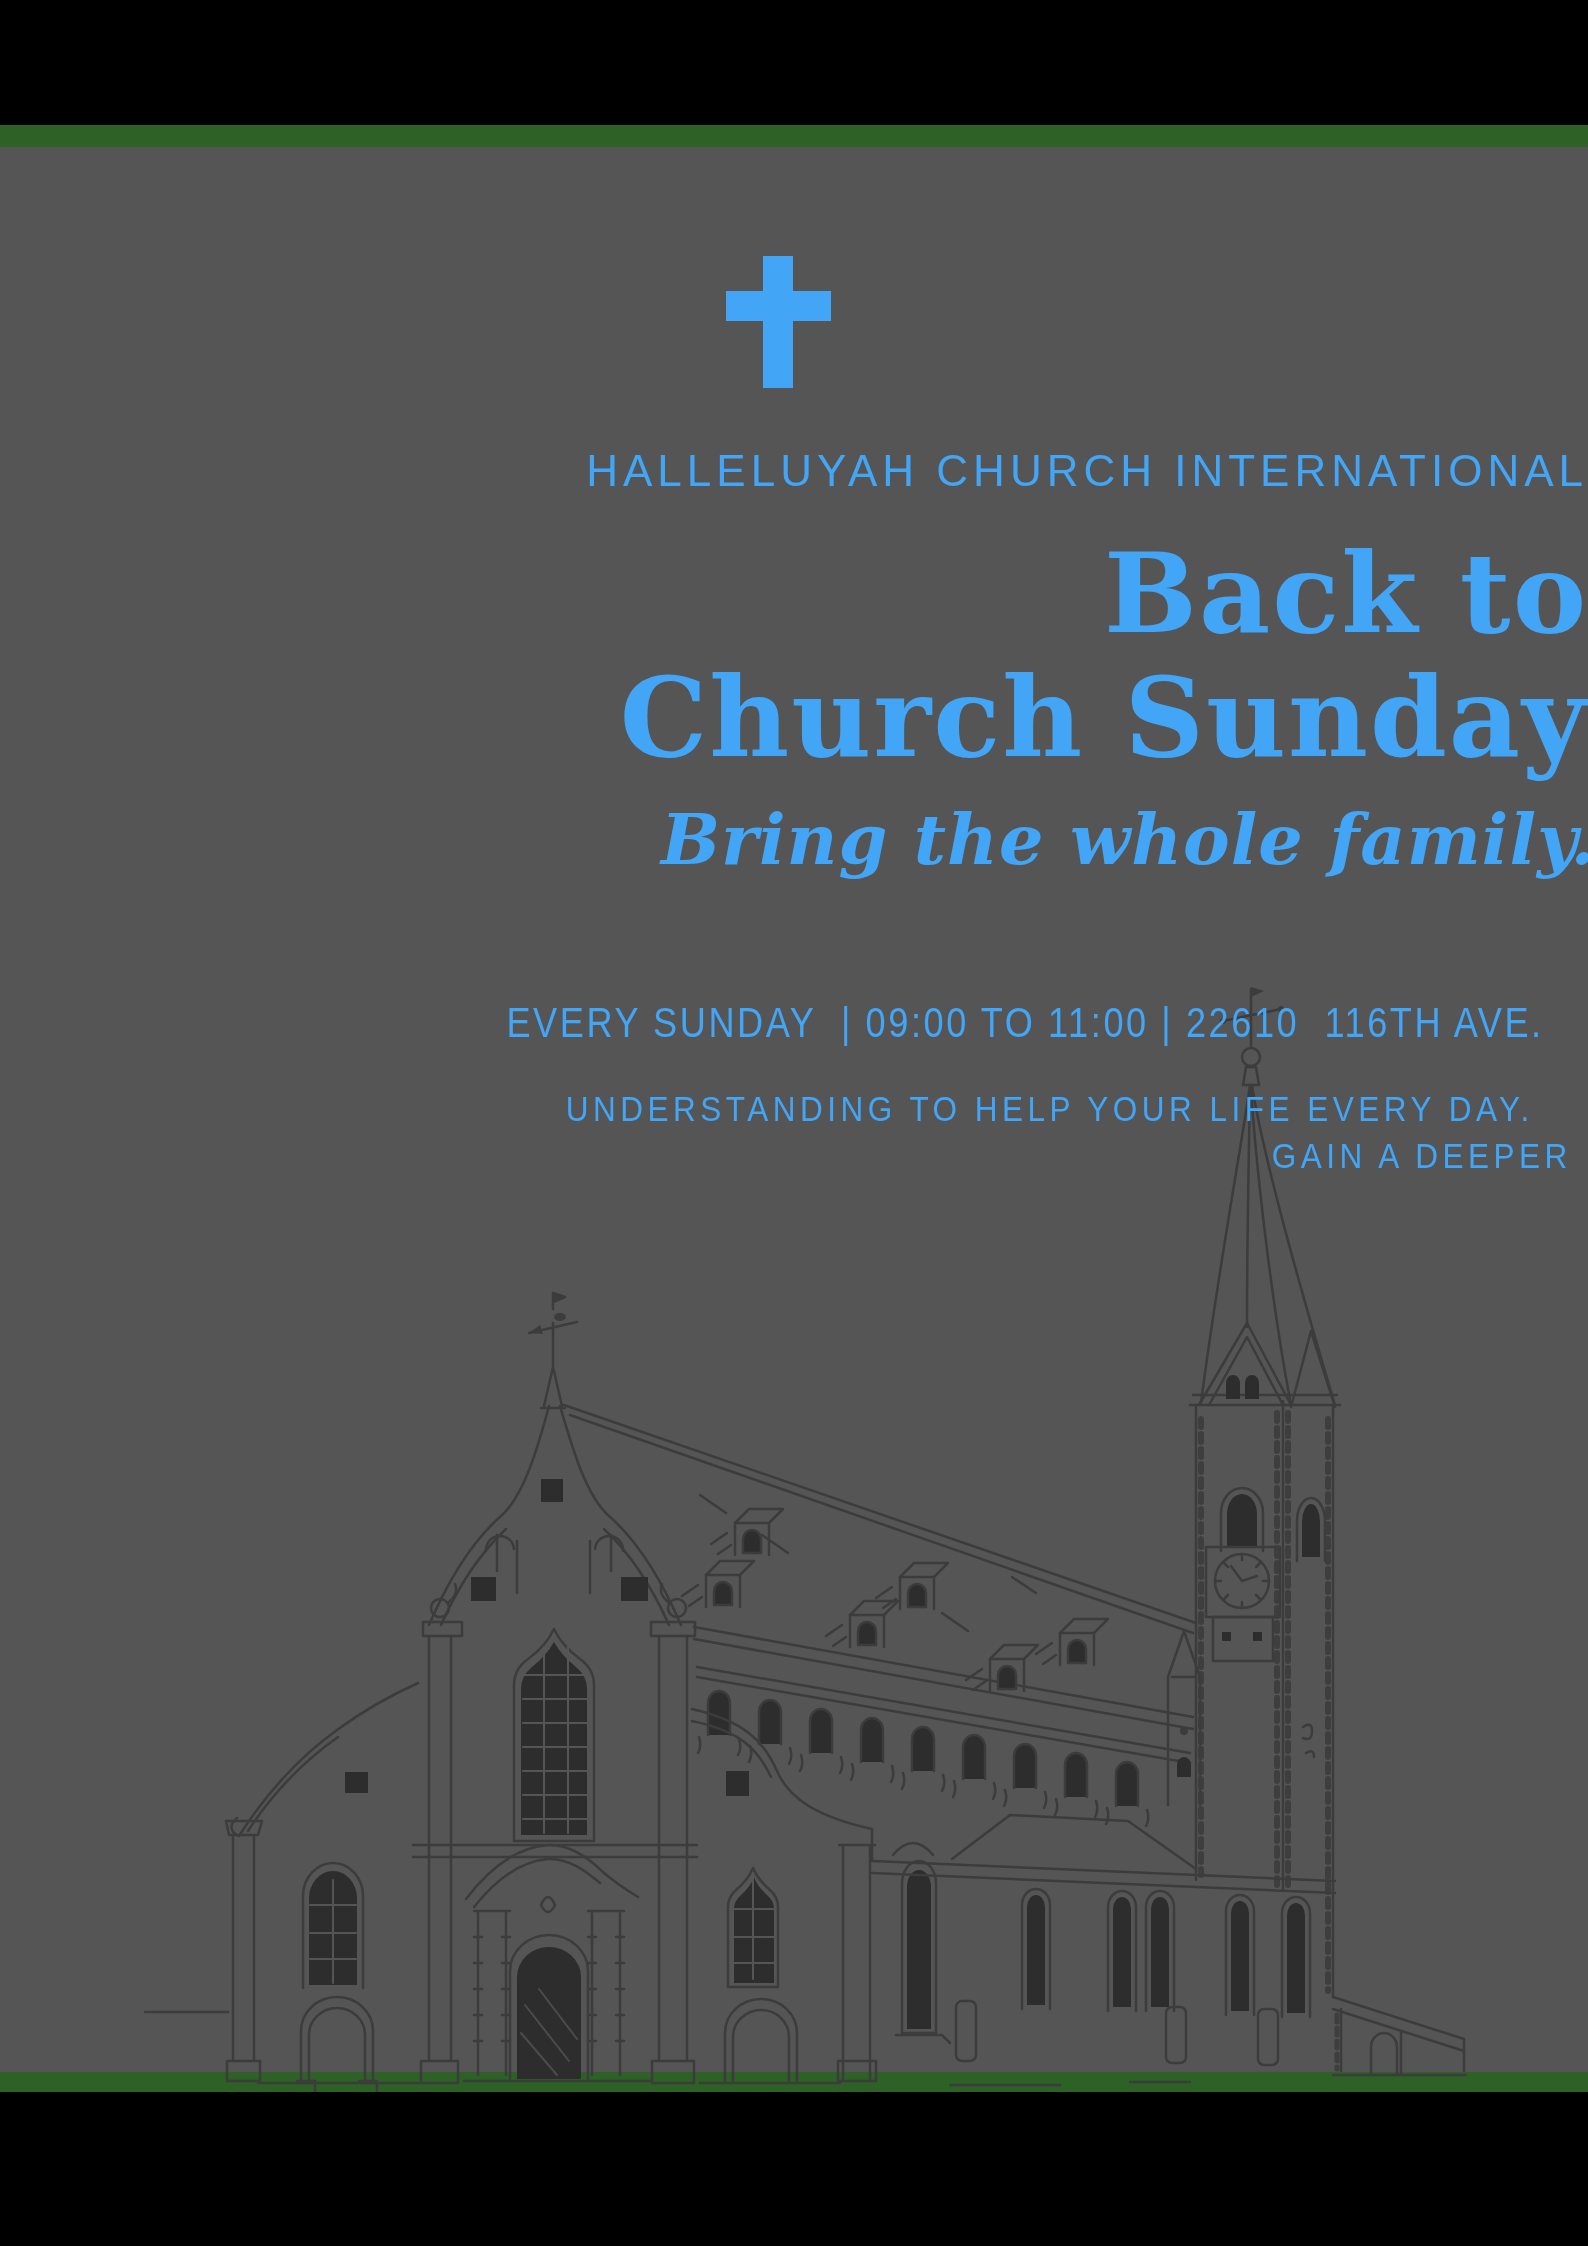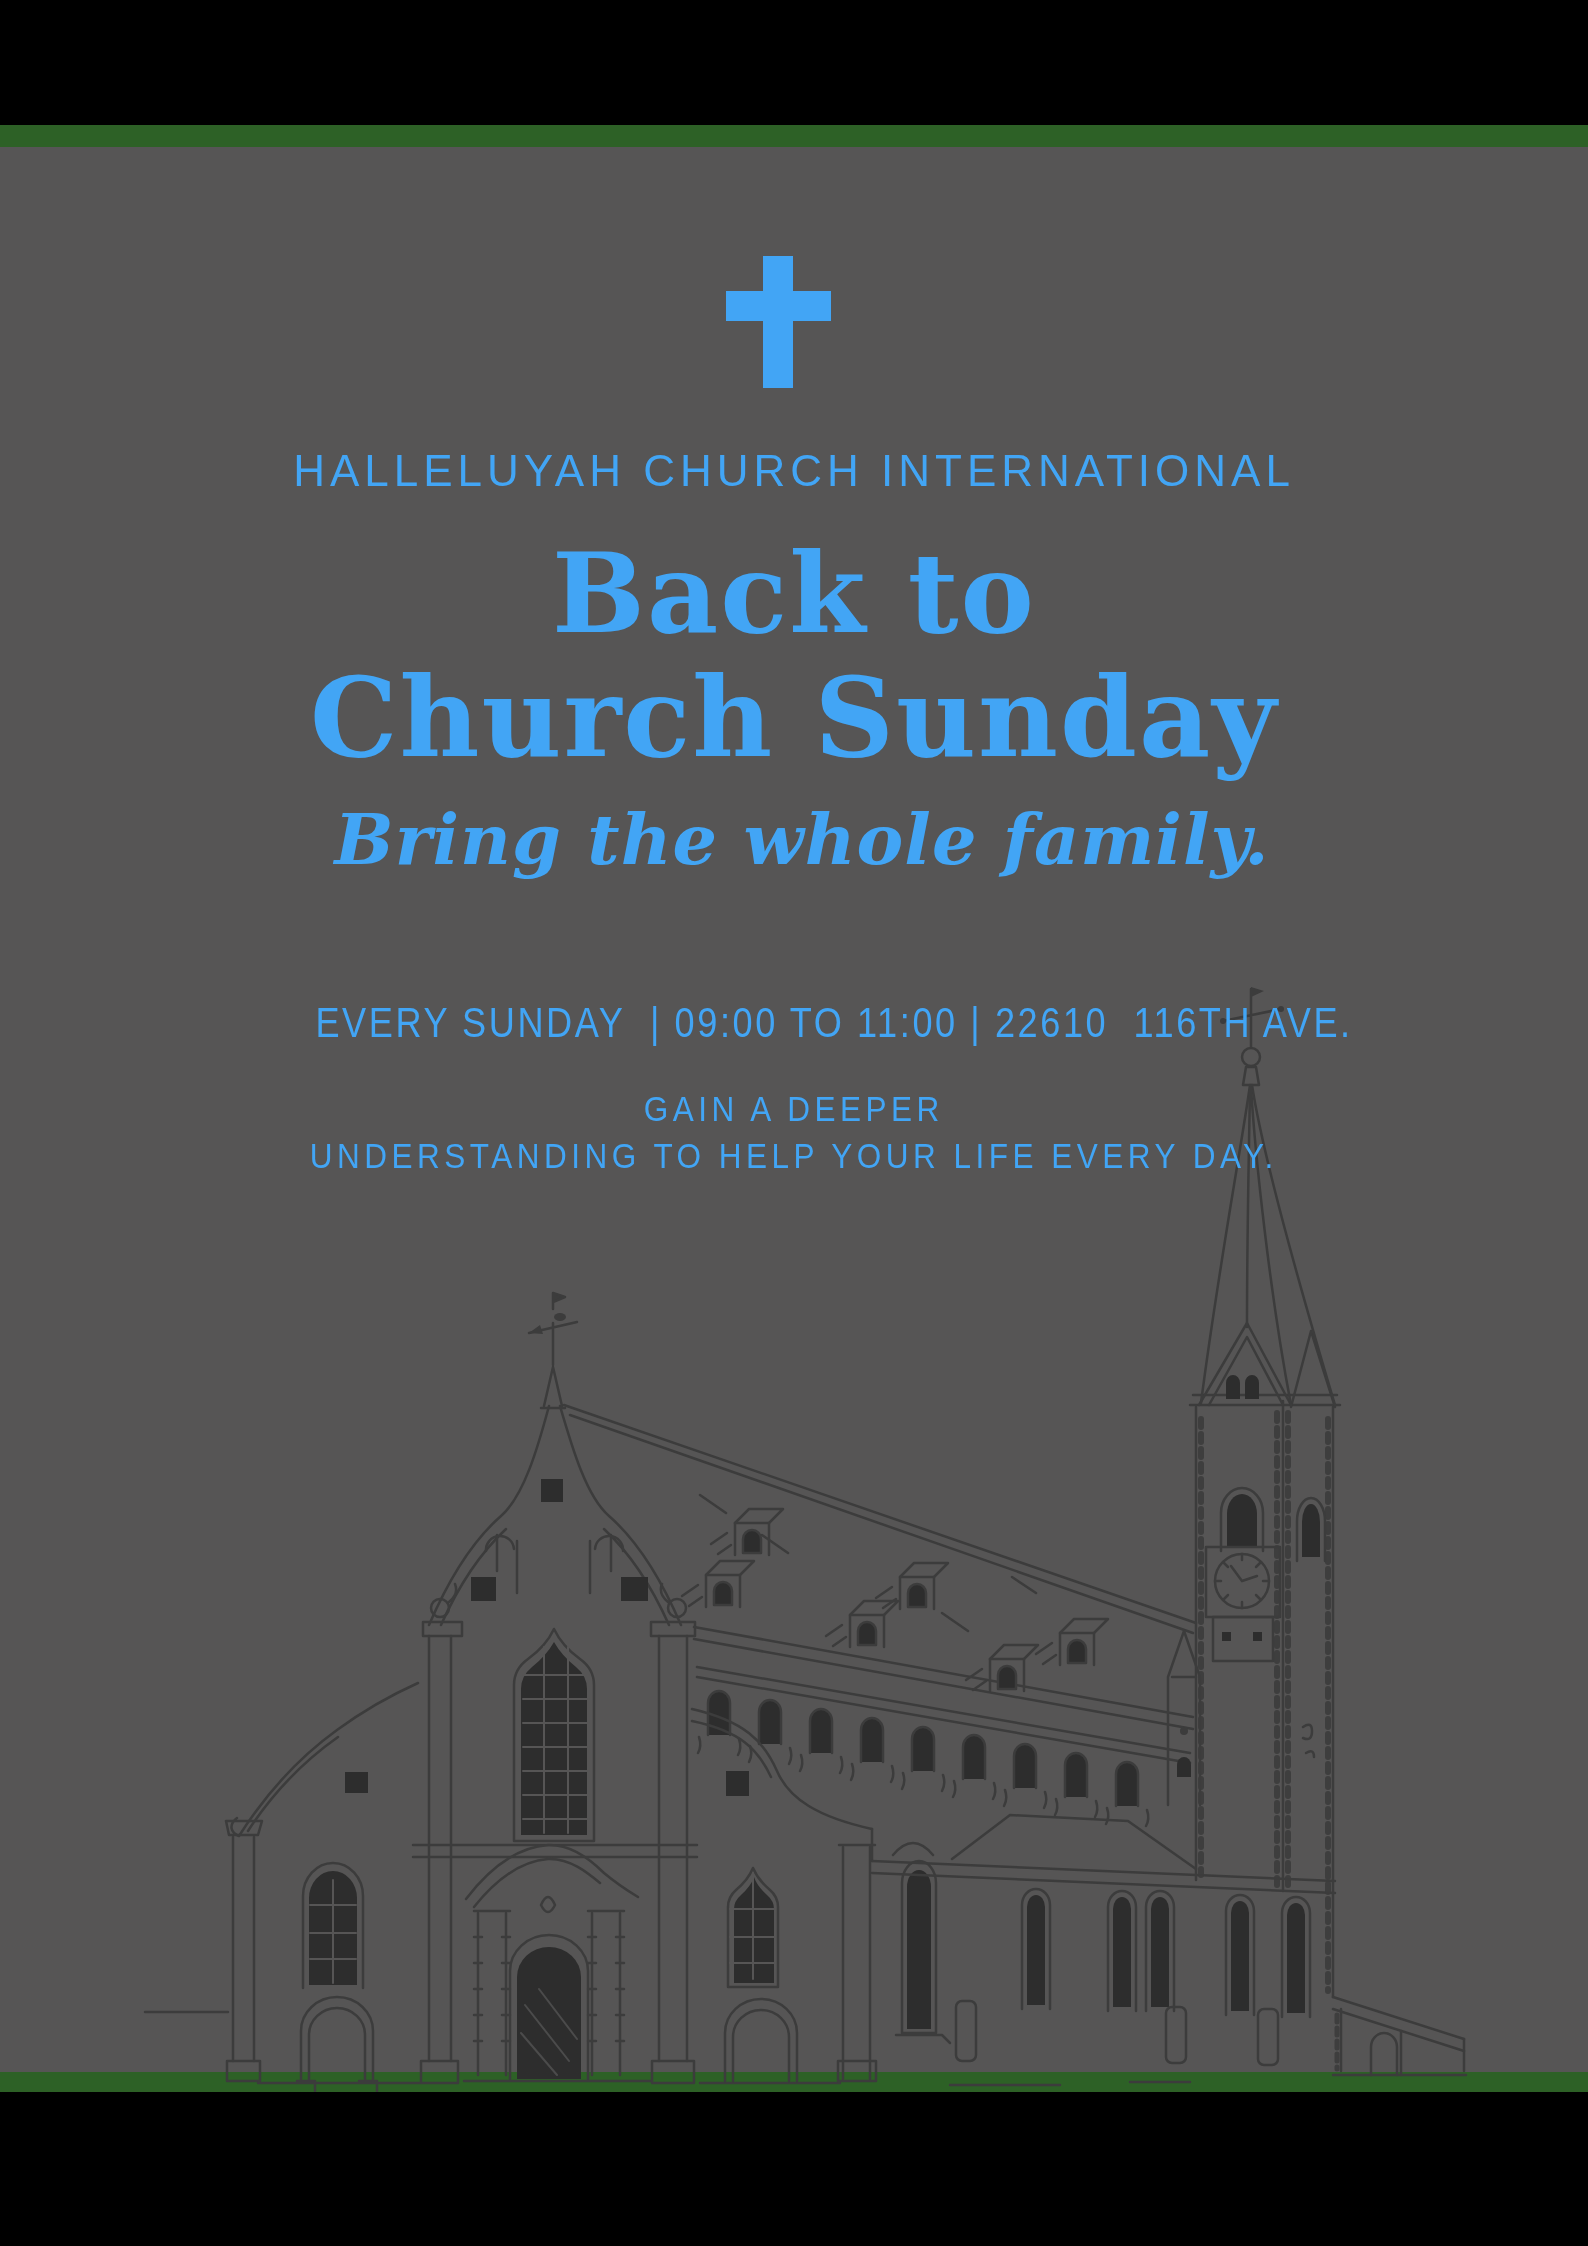--- a/index.html
+++ b/index.html
@@ -3,21 +3,21 @@
 <meta charset="utf-8">
 <style>
   html,body{margin:0;padding:0;background:#000;}
   .poster{position:relative;width:1588px;height:2246px;background:#000;overflow:hidden;
           font-family:"Liberation Sans",sans-serif;}
   .stripe{position:absolute;left:0;width:100%;background:#2d6126;z-index:2;}
   .stripe-top{top:125px;height:22px;}
   .stripe-bottom{top:2072px;height:20px;}
   .canvas{position:absolute;left:0;top:147px;width:100%;height:1925px;background:#565555;z-index:1;}
   .church-art{position:absolute;left:0;top:975px;width:1588px;height:1117px;z-index:3;}
-  .txt{position:absolute;left:0;width:100%;text-align:center;color:#42a5f5;z-index:4;}
+  .txt{position:absolute;left:0;width:100%;text-align:right;color:#42a5f5;z-index:4;}
   .church-name{top:446px;font-size:44px;letter-spacing:5px;font-weight:400;white-space:pre;}
   .headline{top:532px;font-family:"DejaVu Serif","Liberation Serif",serif;font-weight:bold;
             font-size:110px;line-height:1.13;letter-spacing:2px;}
   .tagline{top:798px;font-family:"DejaVu Serif","Liberation Serif",serif;font-style:italic;
            font-weight:bold;font-size:70px;letter-spacing:1px;margin-left:8px;}
   .details{top:999px;font-size:42px;letter-spacing:3px;white-space:pre;padding-left:40px;}
   .details .squeeze{display:inline-block;transform:scaleX(0.86);transform-origin:50% 50%;white-space:pre;}
   .message{top:1086px;font-size:35px;letter-spacing:5px;line-height:1.34;}
   .message .squeeze{display:inline-block;transform:scaleX(0.9);transform-origin:50% 50%;}
   .cross{position:absolute;left:726px;top:256px;width:105px;height:132px;z-index:4;}
@@ -43,22 +43,22 @@
   <div class="txt headline">
     <div>Back to</div>
     <div>Church Sunday</div>
   </div>
 
   <div class="txt tagline">Bring the whole family.</div>
 
   <div class="txt details"><span class="squeeze">EVERY SUNDAY  | 09:00 TO 11:00 | 22610  116TH AVE.</span></div>
 
   <div class="txt message">
+    <div><span class="squeeze">UNDERSTANDING TO HELP YOUR LIFE EVERY DAY.</span></div>
     <div><span class="squeeze">GAIN A DEEPER</span></div>
-    <div><span class="squeeze">UNDERSTANDING TO HELP YOUR LIFE EVERY DAY.</span></div>
   </div>
 
   <svg class="church-art" viewBox="0 0 1588 1117" xmlns="http://www.w3.org/2000/svg">
     <defs>
 
       <g id="cw">
         <path d="M2,52 v-32 a11,12 0 0 1 22,0 v32" fill="#2d2d2d" stroke="#3c3c3c" stroke-width="2.5"></path>
         <path d="M-7,54 q3,9 -1,16 M33,56 q3,9 -1,16" fill="none" stroke="#3c3c3c" stroke-width="2.5"></path>
       </g>
 

